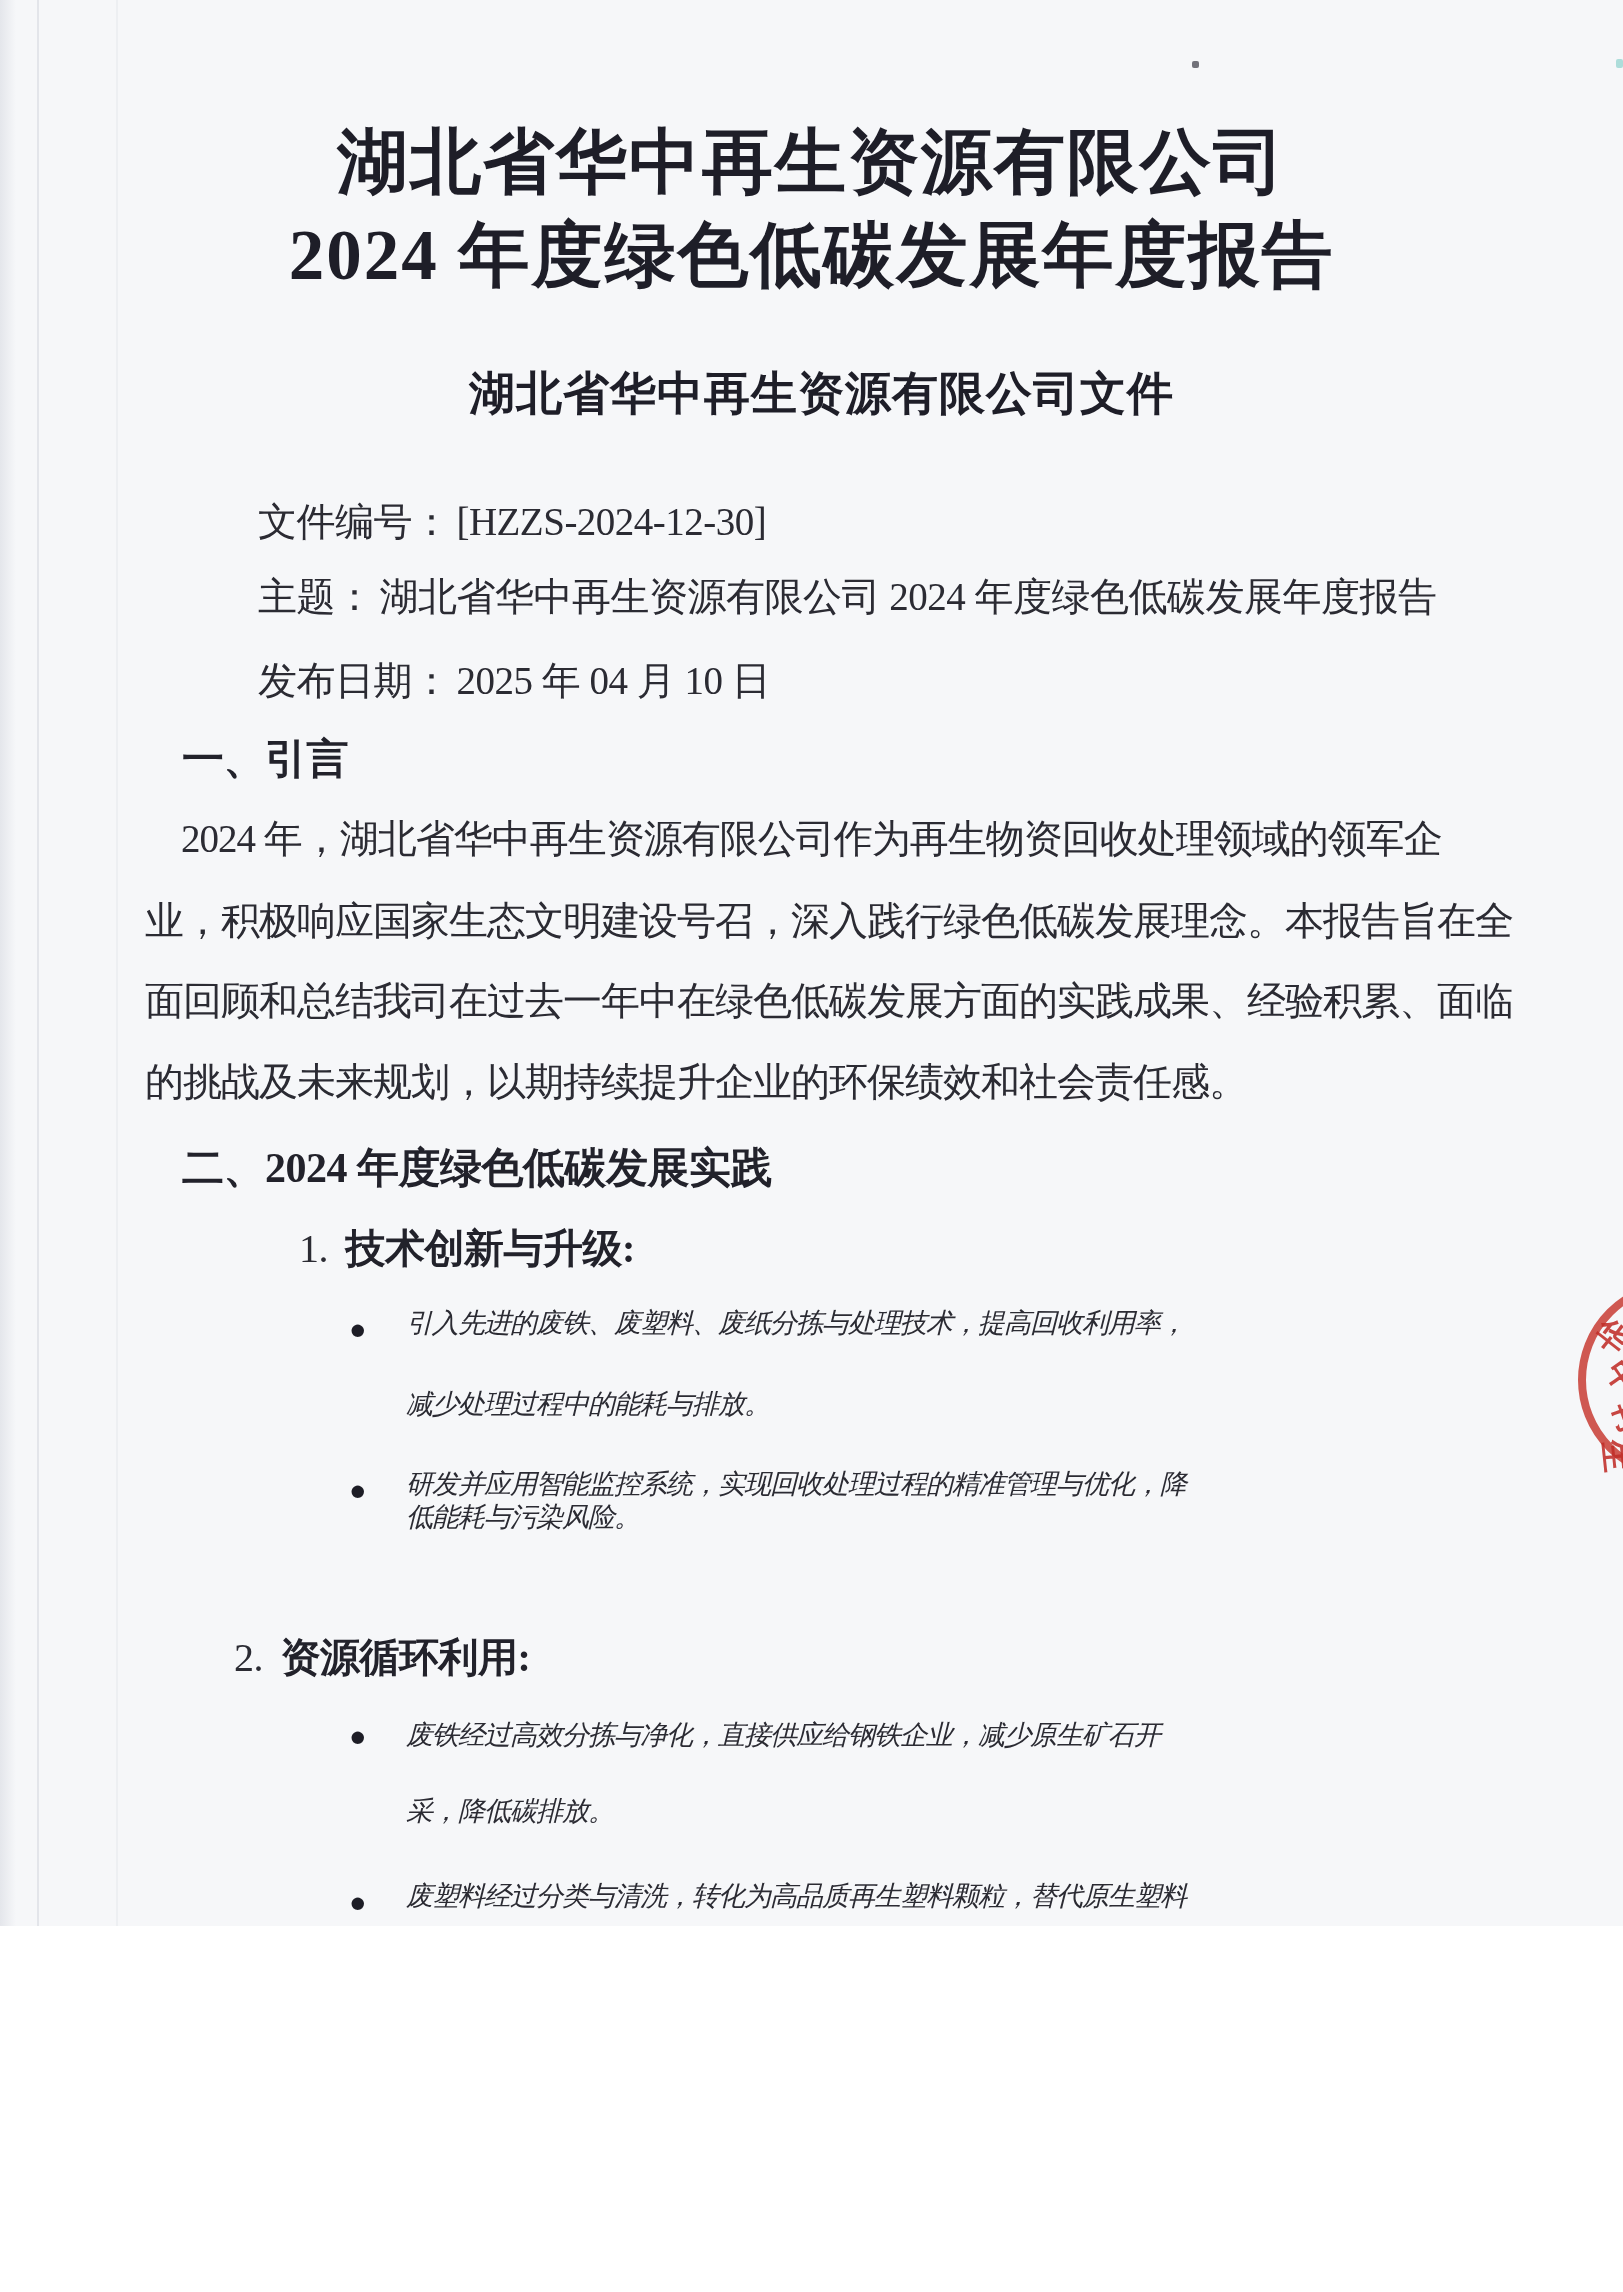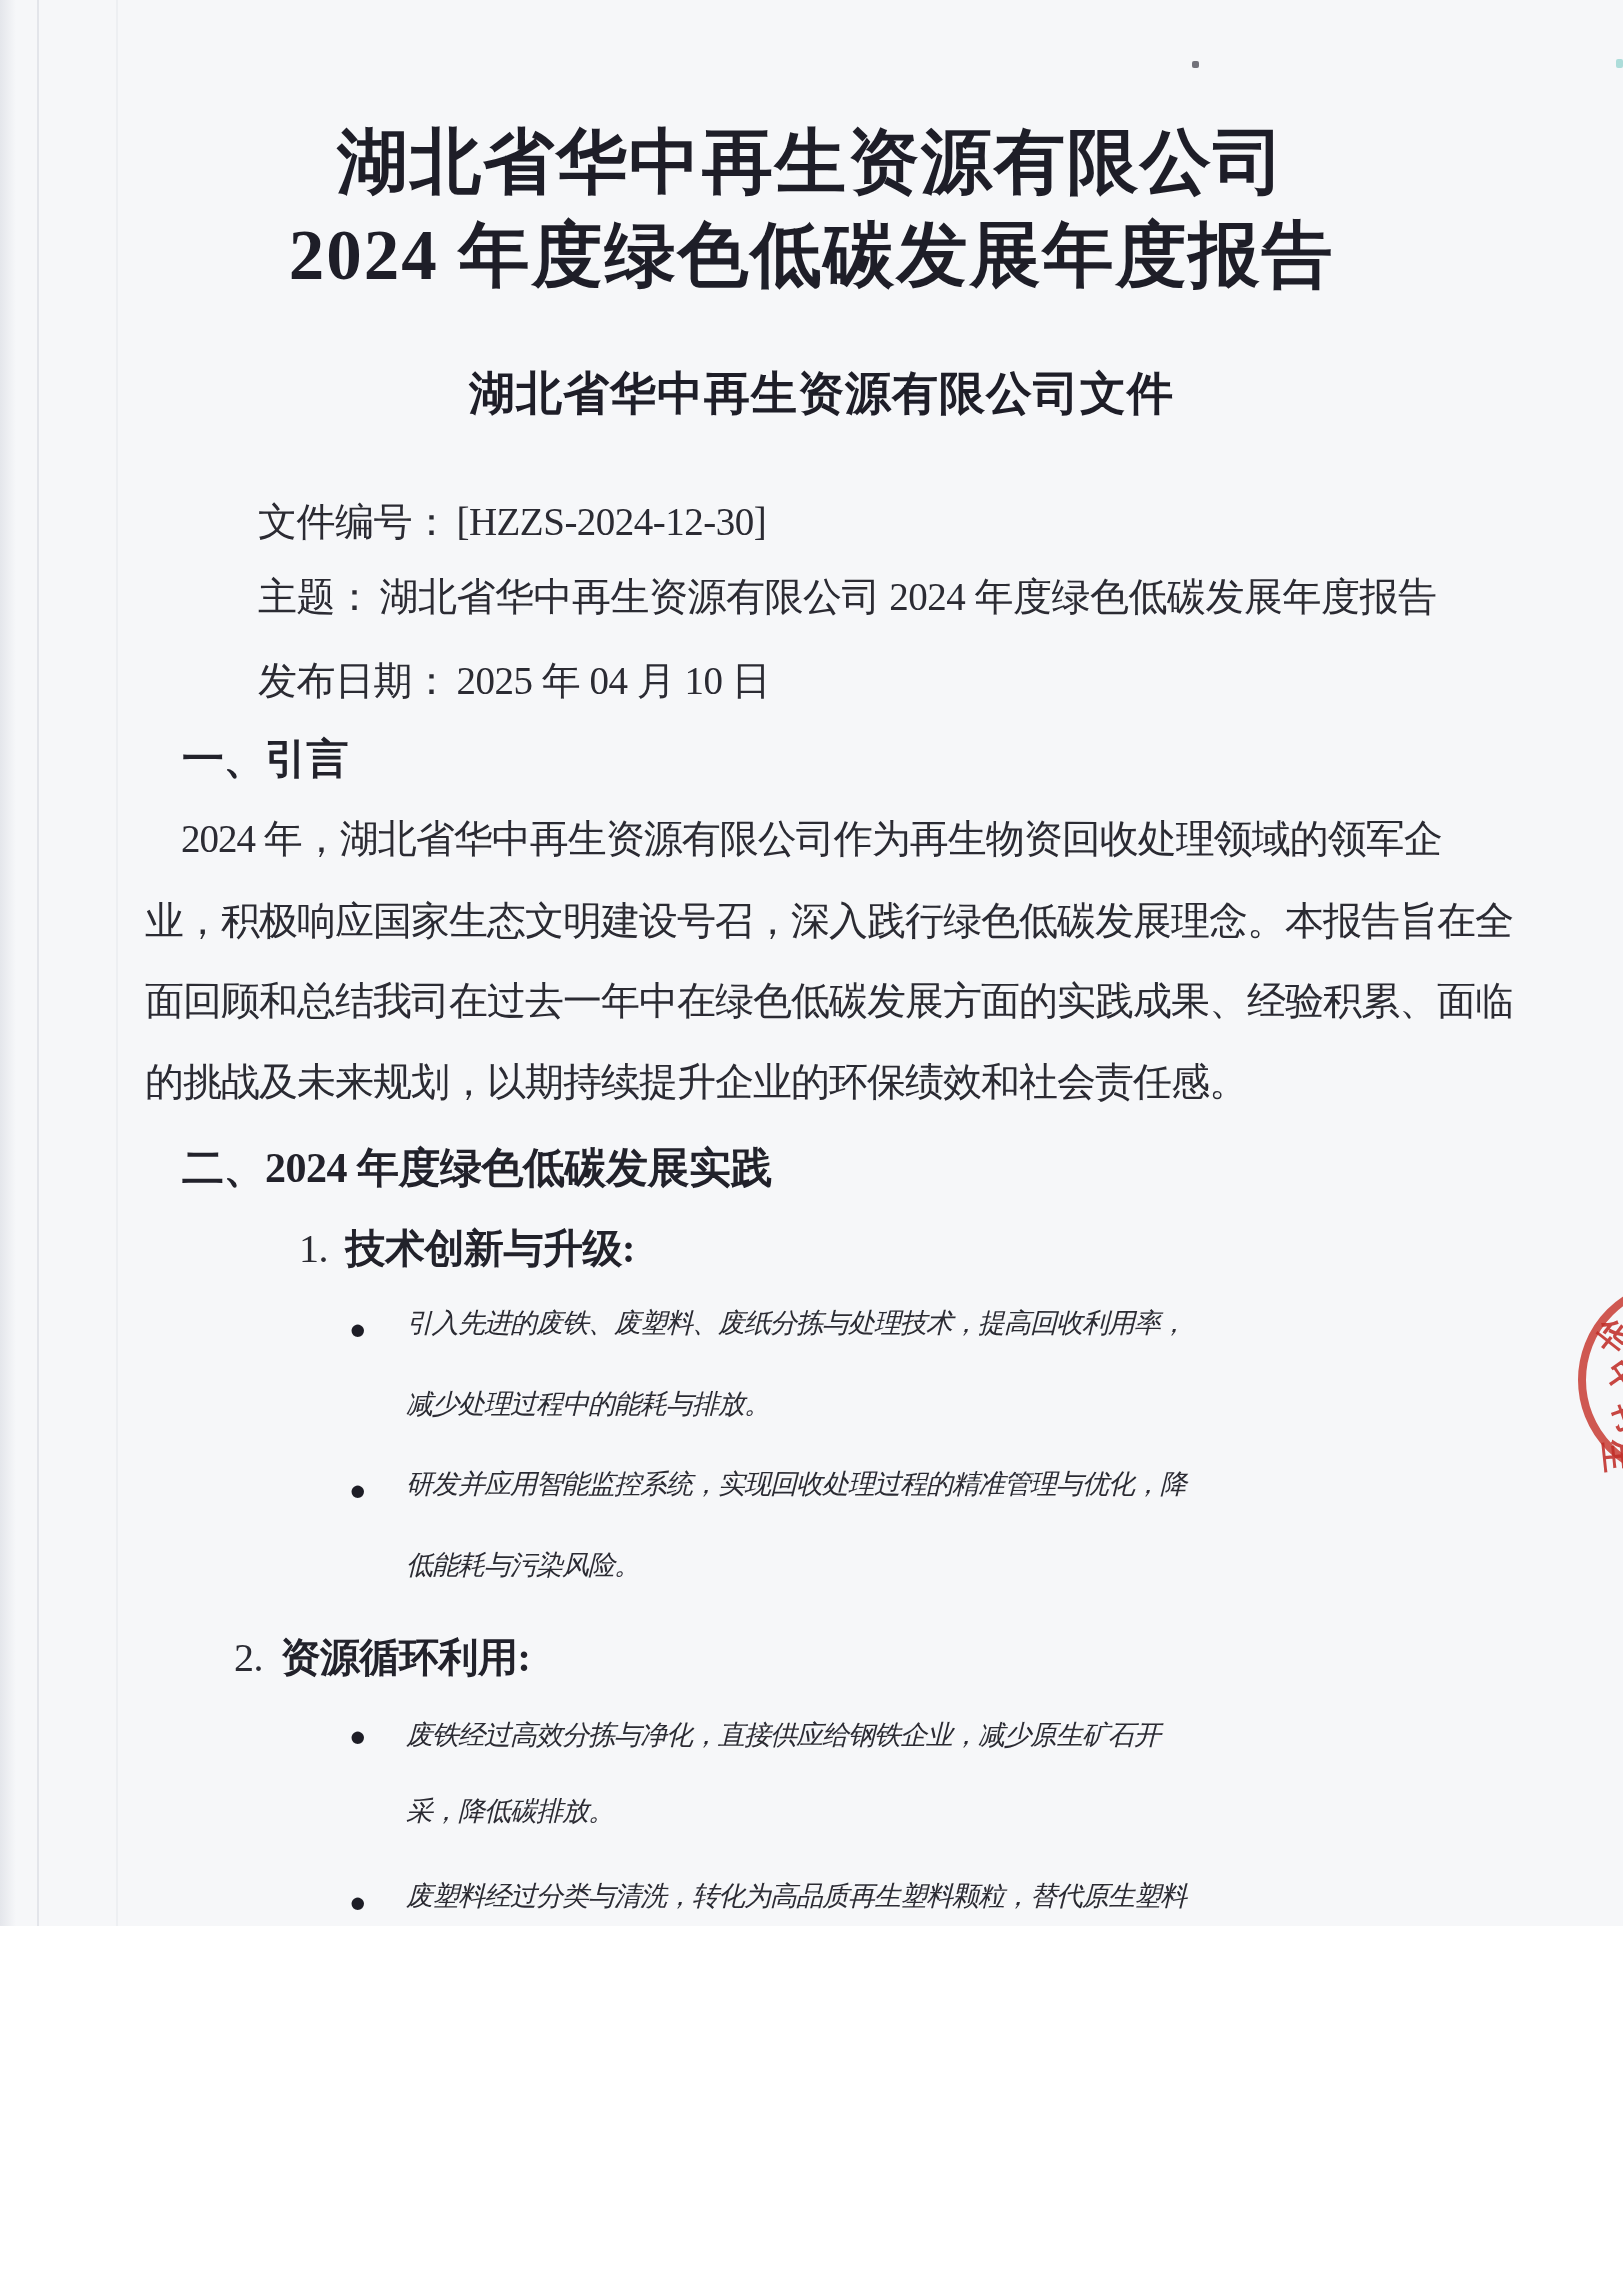--- a/index.html
+++ b/index.html
@@ -52,21 +52,21 @@
   #p3{top:981px;}
   #p4{top:1062px;}
   #h2{top:1147px;}
   #d1{top:1315px;}
   #d2{top:1476px;}
   #d3{top:1722px;}
   #d4{top:1888px;}
   #b1l1{top:1310px;}
   #b1l2{top:1391px;}
   #b2l1{top:1471px;}
-  #b2l2{top:1552px;text-align:right;}
+  #b2l2{top:1504px;text-align:right;}
   #b3l1{top:1722px;}
   #b3l2{top:1798px;}
   #b4l1{top:1883px;}
   #b4l2{top:1963px;}
 
   
   #seal{position:absolute;left:1574px;top:1277px;width:225px;height:211px;}
   #seal .ring{position:absolute;left:3.9px;top:2.9px;width:184px;height:184px;
     border:8.8px solid rgba(198,52,44,0.82);border-radius:50%;}
   #seal .glyph{position:absolute;color:rgba(192,46,40,0.88);font-size:32px;font-weight:700;line-height:1;}

